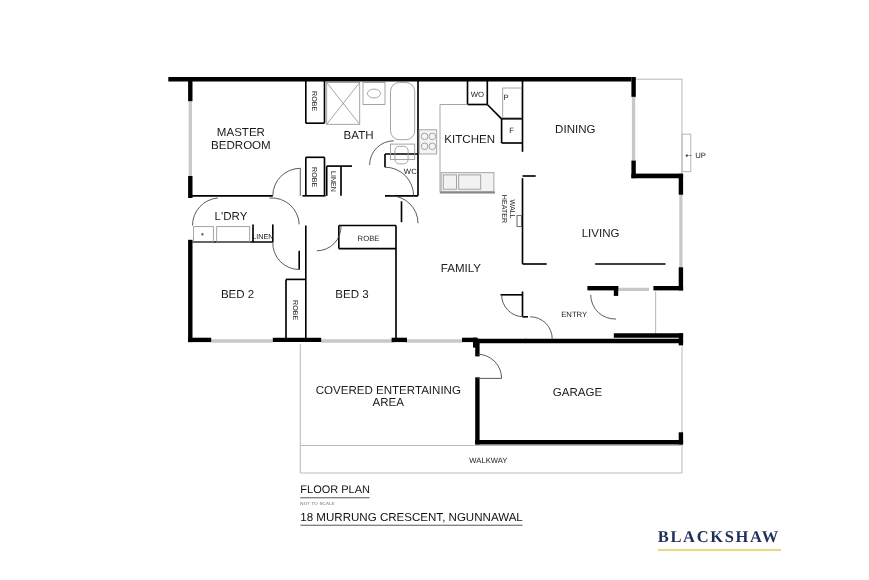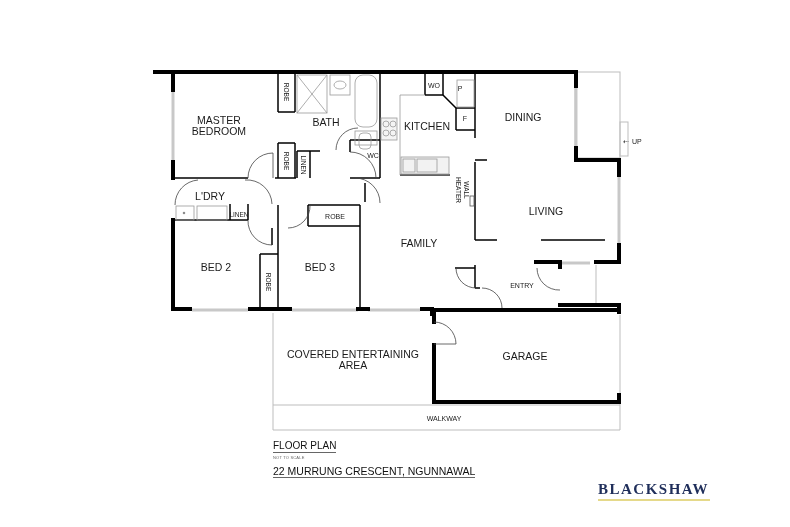--- a/index.html
+++ b/index.html
@@ -193,15 +193,15 @@
     <text class="tiny" transform="translate(456,190) rotate(90)">HEATER</text>
   </g>
   <text class="lbl tiny" x="239" y="217" text-anchor="middle">LINEN</text>
 
   <text class="lbl small" x="623" y="144">⇠</text>
   <text class="lbl small" x="632" y="144">UP</text>
 </svg>
 
 <div class="footer-title">FLOOR PLAN</div>
 <div class="footer-note">NOT TO SCALE</div>
-<div class="footer-addr">22 MURRUNG CRESCENT, NGUNNAWAL</div>
+<div class="footer-addr">18 MURRUNG CRESCENT, NGUNNAWAL</div>
 <div class="brand">BLACKSHAW</div>
 <div class="brand-line"></div>
 
 </body></html>

